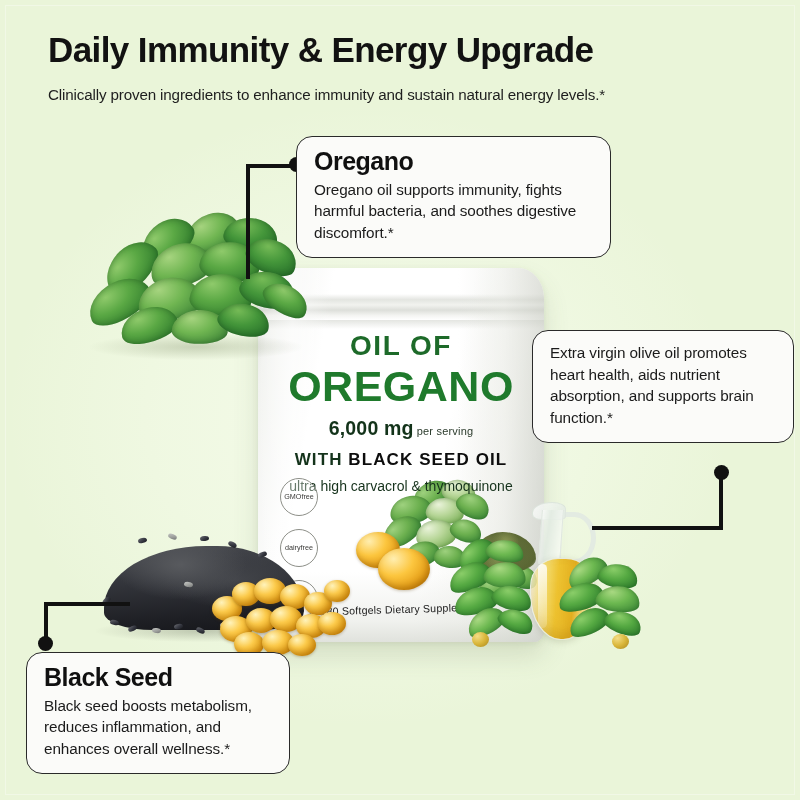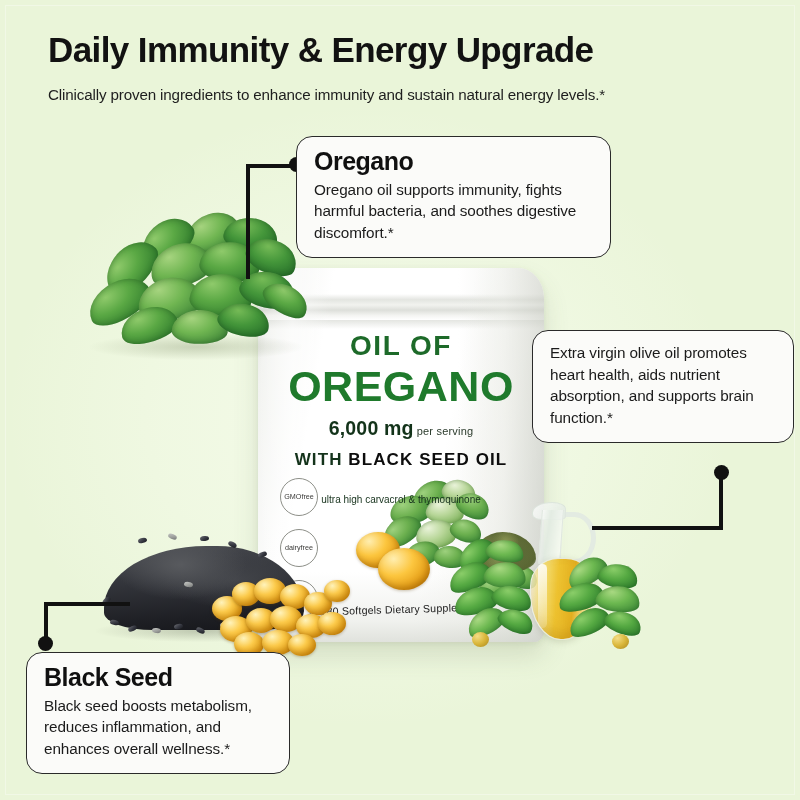--- a/index.html
+++ b/index.html
@@ -172,22 +172,22 @@
   }
   #label-mg { font-size: 19.5px; font-weight: bold; color: #13331a; letter-spacing: 0.2px; }
   #label-perserving { font-size: 11px; color: #2b3b2c; letter-spacing: 0.2px; }
   #label-with {
     margin-top: 10px;
     font-size: 17px; font-weight: bold; color: #14331b;
     letter-spacing: 1.1px;
   }
   #label-with .blk { color: #0d0d0d; }
   #label-ultra {
-    margin-top: 23px;
-    font-size: 10px; color: #16321c; line-height: 1.35;
+    margin-top: 7px;
+    font-size: 14px; color: #16321c; line-height: 1.35;
   }
   #label-footer {
     position: absolute;
     left: 0; top: 335px; width: 100%;
     text-align: center;
     font-size: 10.6px;
     color: #1a1a1a;
     letter-spacing: 0.2px;
     transform: rotate(-1.6deg);
     z-index: 6;

